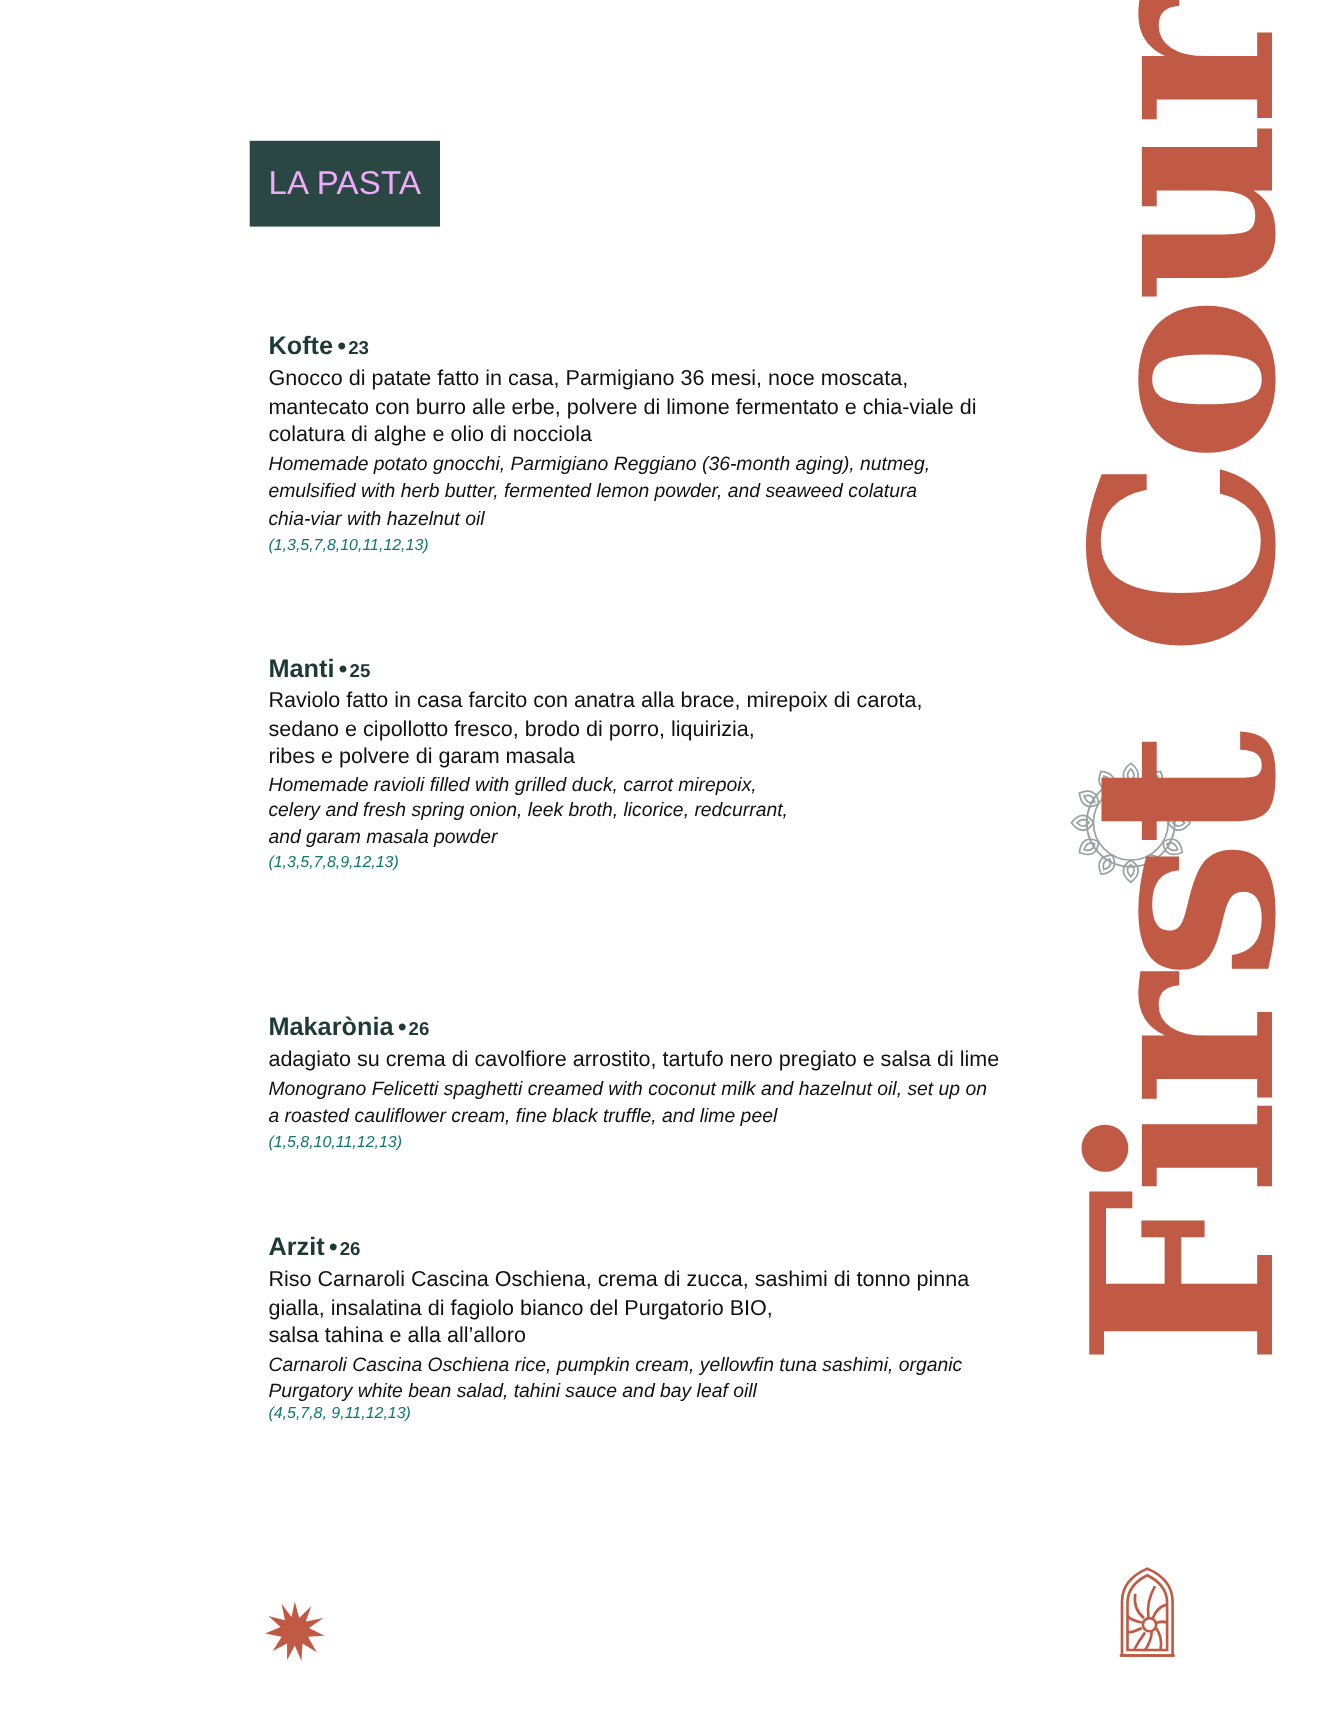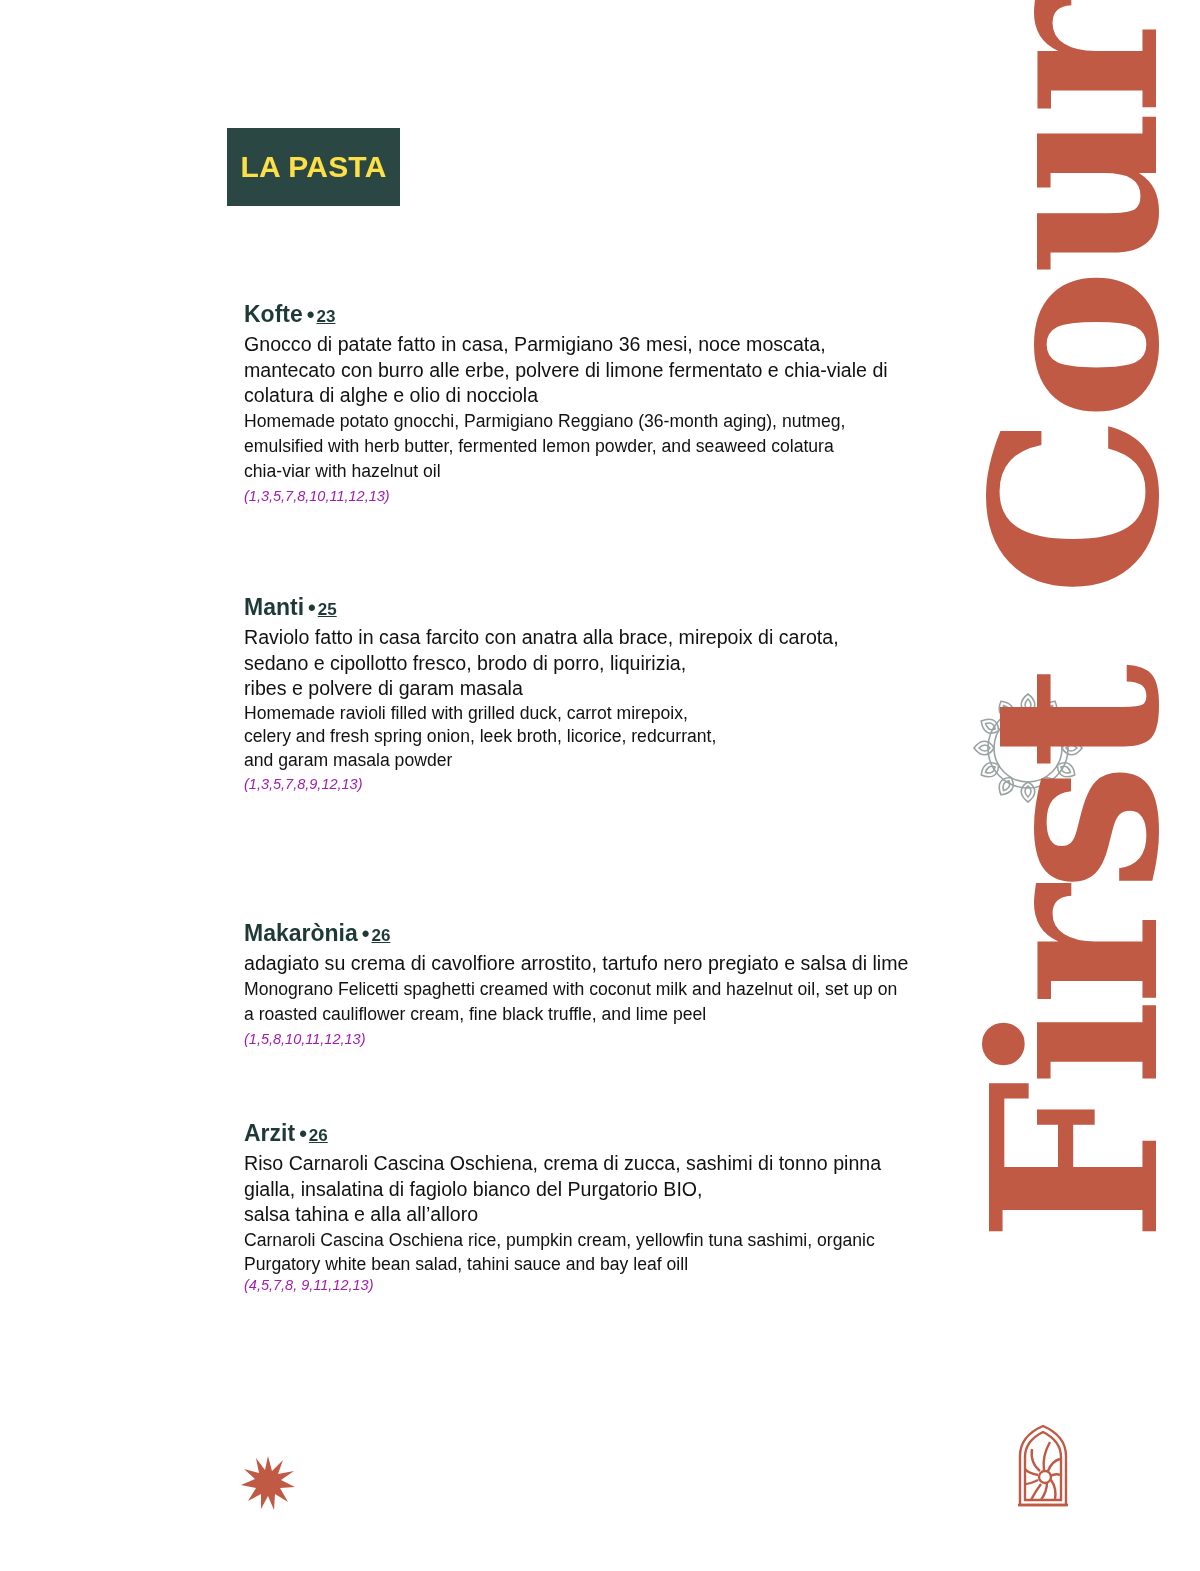--- a/index.html
+++ b/index.html
@@ -1,33 +1,33 @@
 <!DOCTYPE html>
 <html><head>
   <meta charset="utf-8">
   <style>
     html, body { margin: 0; padding: 0; background: #ffffff; }
     body { width: 1200px; height: 1571px; position: relative; overflow: hidden; }
     .page { position: absolute; left: 0; top: 0; width: 1200px; height: 1571px; background: #fff; }
 
     .section-badge {
       position: absolute; left: 227px; top: 128px; width: 173px; height: 78px;
-      background: #2b4744; color: #fde047;
+      background: #2b4744; color: #f0abfc;
       display: flex; align-items: center; justify-content: center;
-      font-family: "Liberation Sans", sans-serif; font-weight: 700; font-size: 30px;
+      font-family: "Liberation Sans", sans-serif; font-weight: 400; font-size: 30px;
       letter-spacing: 0.2px;
     }
 
     .dish { position: absolute; left: 244px; width: 790px; font-family: "Liberation Sans", sans-serif; color: #111; }
     .dish-head { font-weight: 700; color: #1e3a36; font-size: 23px; line-height: 27px; margin-bottom: 2px; }
     .dish-head .bullet { font-size: 22px; margin: 0 2px 0 4px; }
-    .dish-head .price { font-size: 17px; text-decoration: underline; }
+    .dish-head .price { font-size: 17px; }
     .it { font-size: 19.6px; line-height: 25.5px; }
-    .en { font-size: 17.6px; line-height: 25px; }
-    .allergens { font-size: 14.5px; font-style: italic; color: #a21caf; line-height: 24px; }
+    .en { font-size: 17.6px; line-height: 25px; font-style: italic; }
+    .allergens { font-size: 14.5px; font-style: italic; color: #0f766e; line-height: 24px; }
     .line { display: block; white-space: nowrap; }
 
     .vertical-title {
       position: absolute; left: 1018px; top: 1242px;
       transform-origin: 0 0; transform: rotate(-90deg);
       font-family: "DejaVu Serif", "Liberation Serif", serif; font-weight: 700;
       font-size: 228px; line-height: 1; color: #c05a44; white-space: nowrap;
       letter-spacing: -6px;
       height: 172px; display: flex; align-items: flex-end;
     }

